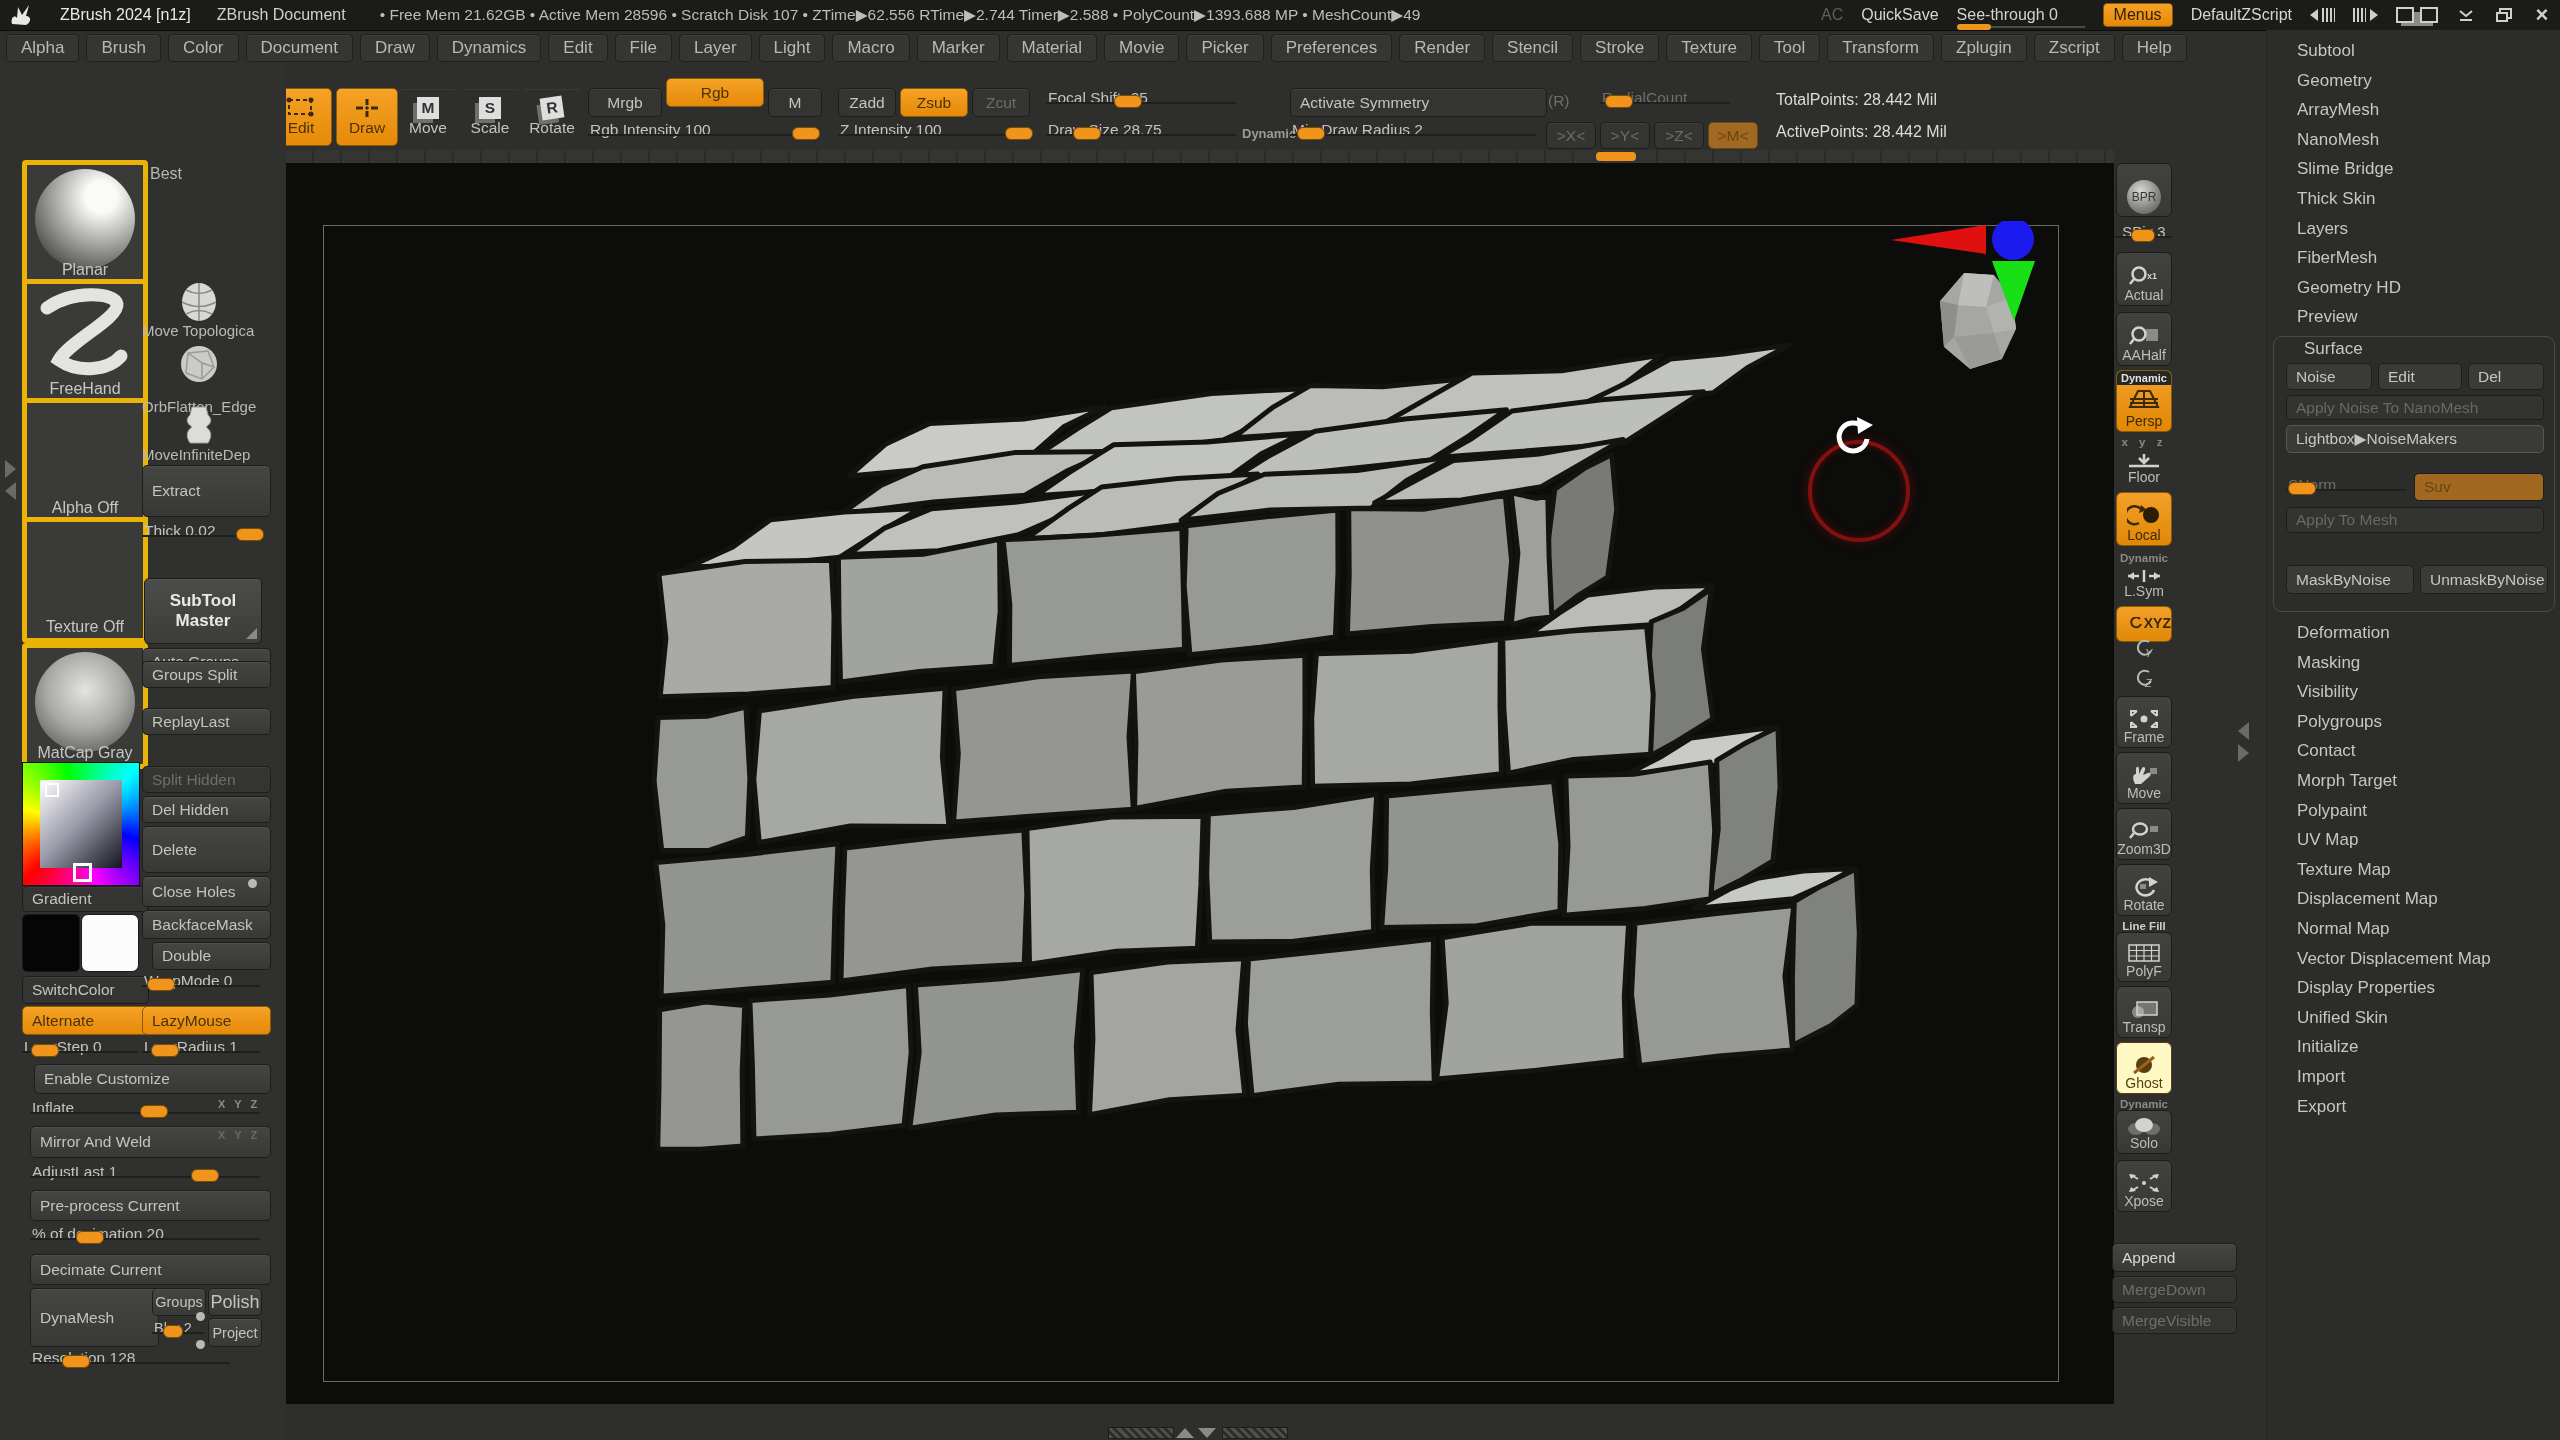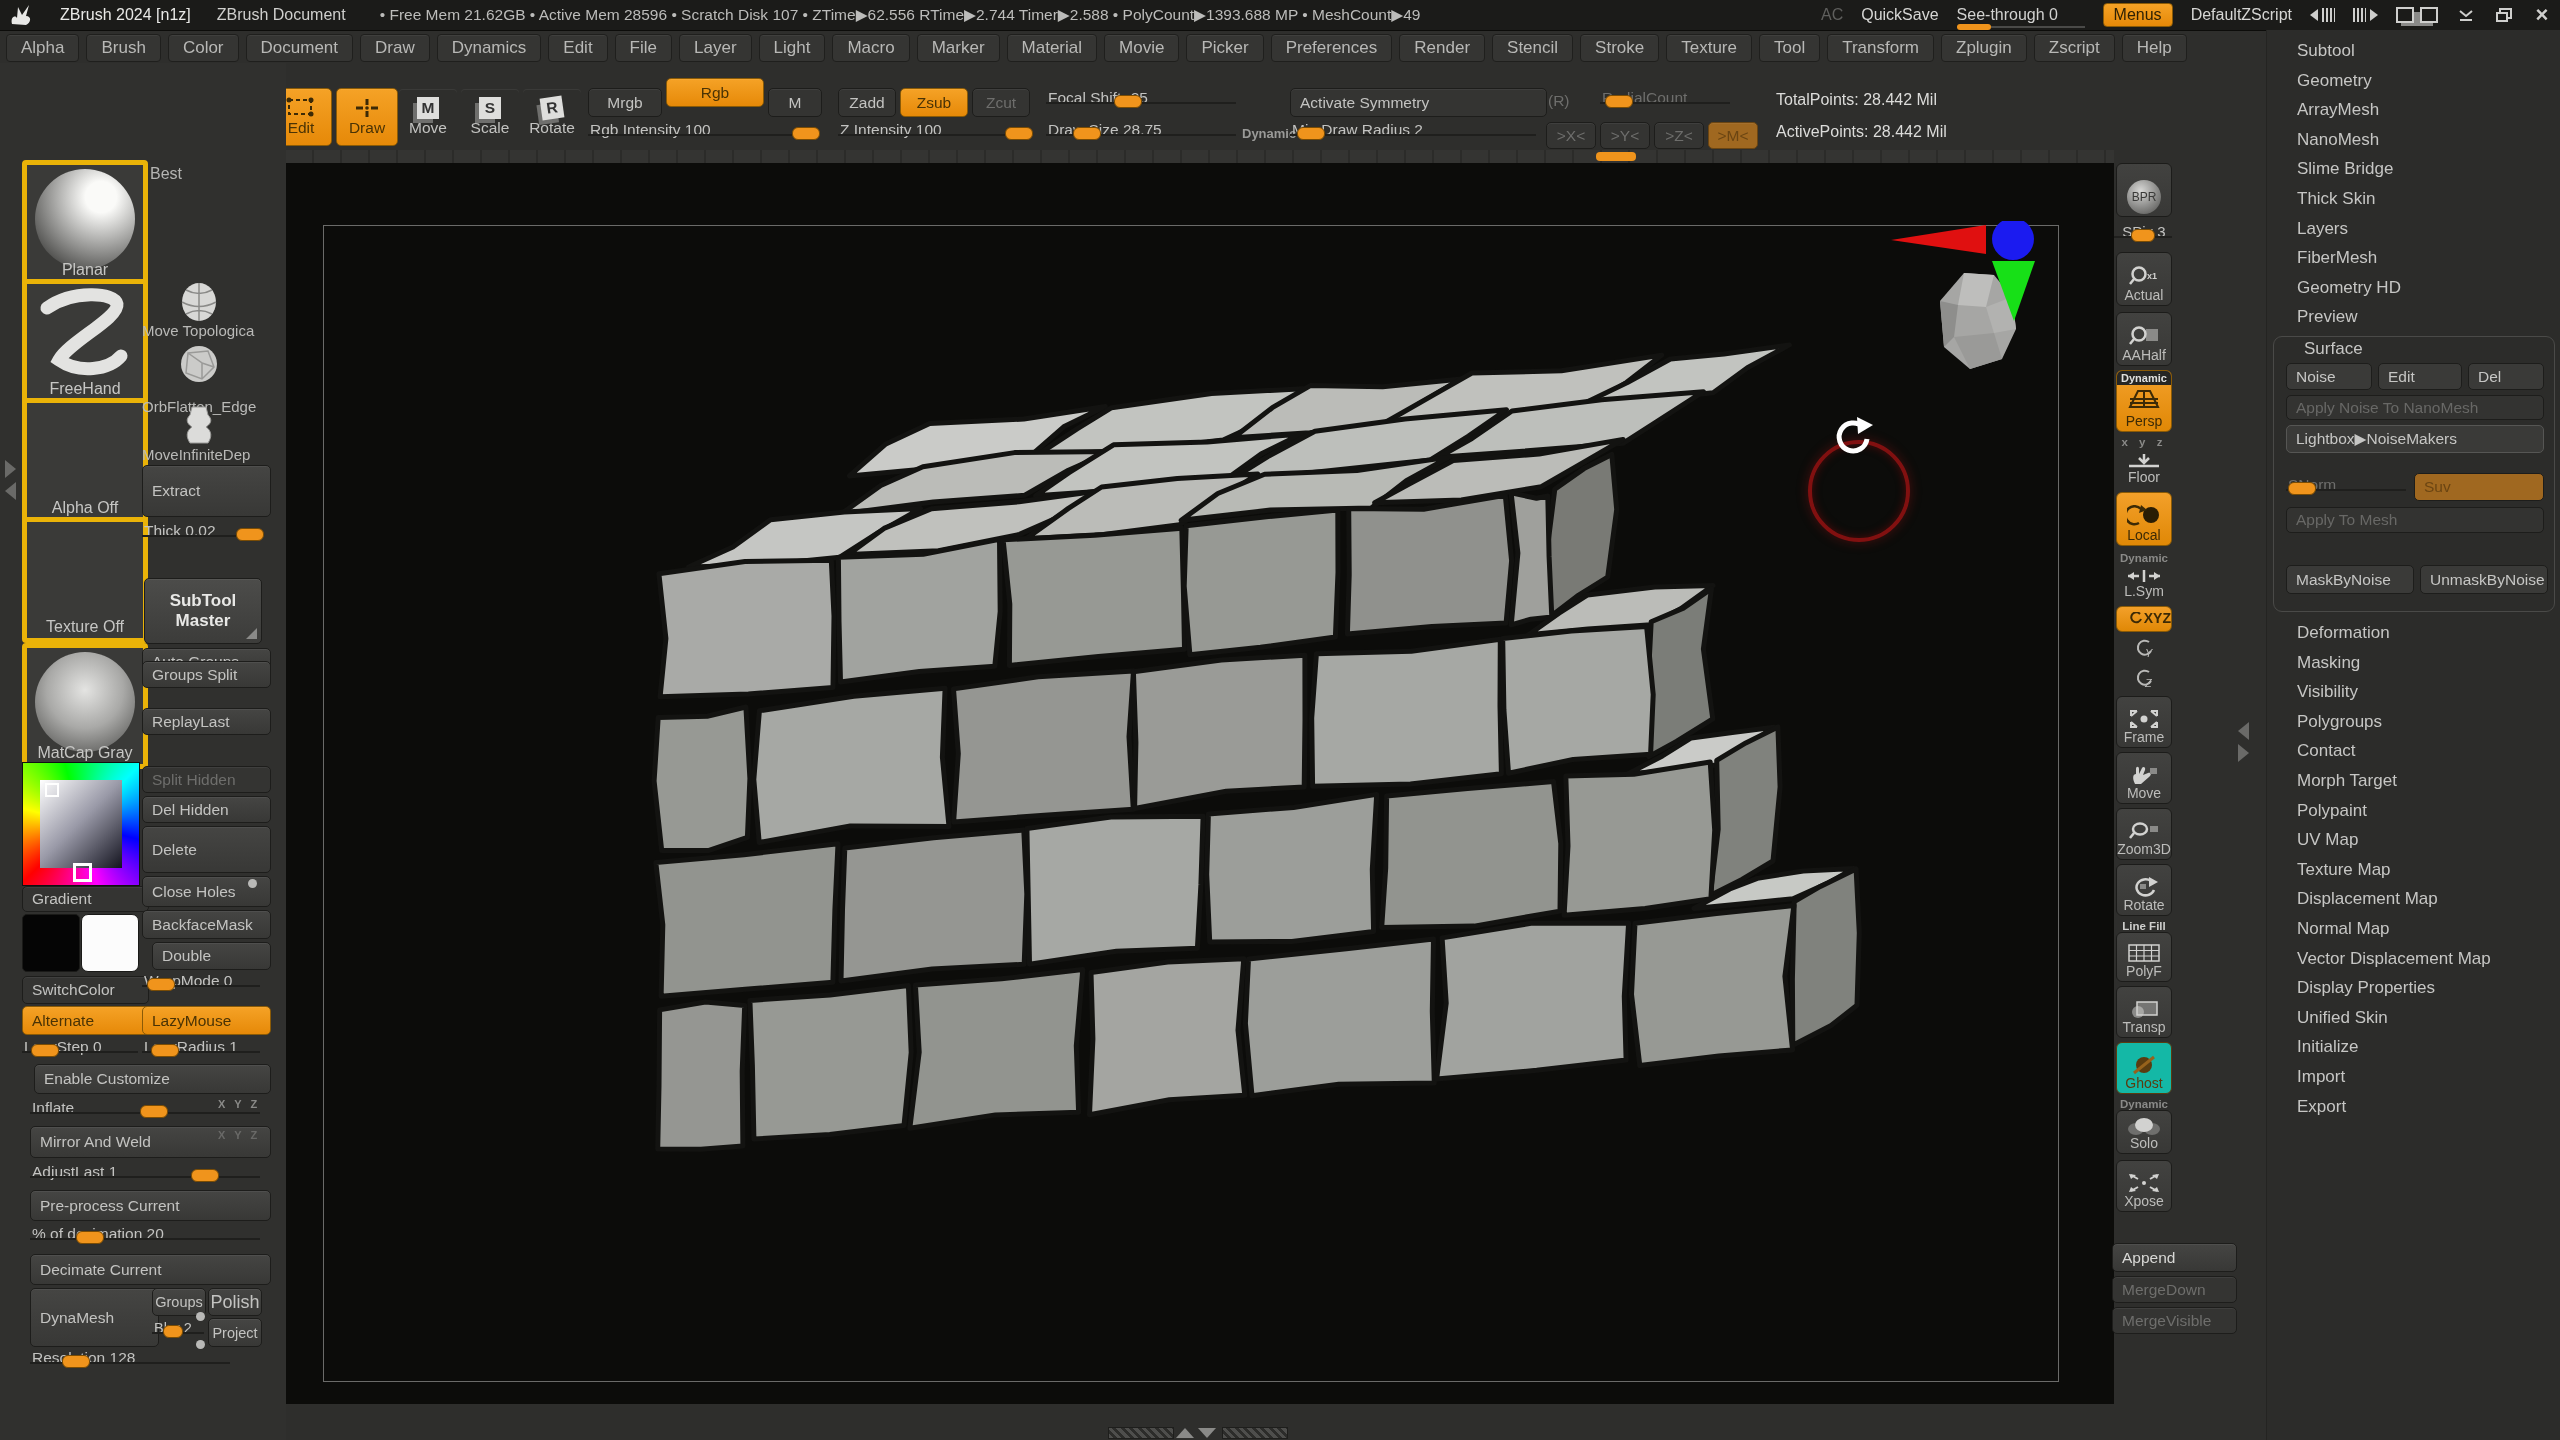--- a/index.html
+++ b/index.html
@@ -48,21 +48,21 @@
   .picker .sel1{position:absolute;left:22px;top:20px;width:10px;height:10px;border:2px solid #fff;background:transparent;}
   .picker .sel2{position:absolute;left:50px;top:100px;width:13px;height:13px;border:3px solid #fff;}
   .swatch{position:absolute;border:1px solid #1a1a18;border-radius:5px;}
   
   #canvas{position:absolute;left:286px;top:163px;width:1828px;height:1241px;background:#0c0c0a;overflow:hidden;}
   #frame{position:absolute;left:37px;top:62px;width:1734px;height:1155px;border:1px solid #6b6b69;}
   #cursor-ring{position:absolute;left:1522px;top:277px;width:94px;height:94px;border-radius:50%;border:4px solid rgba(150,18,18,.85);box-shadow:0 0 12px rgba(140,20,20,.45), inset 0 0 8px rgba(120,10,10,.6);}
   
   .rsb{position:absolute;left:2116px;width:56px;display:flex;flex-direction:column;align-items:center;justify-content:flex-end;background:linear-gradient(180deg,#424240,#383836);border:1px solid #1c1c1a;border-radius:6px;color:#bdbdbb;font-size:14px;padding-bottom:2px;box-sizing:border-box;}
   .rsb.orange{background:linear-gradient(180deg,#f3a02a,#e08806);color:#3c2a06;border-color:#8a5a06;}
-  .rsb.ghost{background:#14b8a6;color:#5a3c10;border-color:#5a3c10;}
+  .rsb.ghost{background:#fef9c3;color:#5a3c10;border-color:#5a3c10;}
   .rsb.nobg{background:none;border-color:transparent;box-shadow:none;}
   .dynband{width:100%;background:#262624;color:#e0e0de;font-size:11px;font-weight:bold;text-align:center;line-height:14px;border-radius:5px 5px 0 0;}
   .tinylabel{position:absolute;left:2116px;width:56px;text-align:center;font-size:11.5px;font-weight:bold;color:#8a8a88;}
   
   #righttray{position:absolute;left:2266px;top:30px;width:294px;height:1410px;background:#2c2c2a;border-left:1px solid #242422;}
   .trayitem{padding-left:30px;height:29.6px;line-height:29.6px;font-size:17px;color:#c6c6c4;white-space:nowrap;}
   #surfacebox{position:absolute;left:6px;top:306px;width:282px;height:276px;border:1px solid #4a4a48;border-radius:9px;box-sizing:border-box;}
   .tb{position:absolute;background:#3a3a38;border:1px solid #1d1d1b;border-radius:5px;color:#c6c6c4;font-size:15.5px;display:flex;align-items:center;padding:0 9px;box-sizing:border-box;white-space:nowrap;overflow:hidden;}
   .tb.dim{color:#686866;background:#333331;}
   .tb.dimorange{background:#a06820;color:#6b4512;}
@@ -486,21 +486,21 @@
     </div>
     <span class="tinylabel" style="top:552px">Dynamic</span>
     <div class="rsb nobg" style="top:564px;height:38px">
       <svg width="36" height="14">
           <path d="M2,7 H13 M23,7 H34 M18,1 V13" stroke="#d2d2d0" stroke-width="2.5"></path>
           <polygon points="2,7 8,3 8,11" fill="#d2d2d0"></polygon>
           <polygon points="34,7 28,3 28,11" fill="#d2d2d0"></polygon>
         </svg>
       <span>L.Sym</span>
     </div>
-    <div class="rsb orange" style="top:606px;height:26px;flex-direction:row;gap:2px;font-weight:bold">
+    <div class="rsb orange" style="top:606px;height:36px;flex-direction:row;gap:2px;font-weight:bold">
       <svg width="12" height="12">
           <path d="M10,2 A5,5 0 1 0 11,7" fill="none" stroke="#3c2a06" stroke-width="2"></path>
         </svg>
       <span>XYZ</span>
     </div>
     <div class="rsb nobg" style="top:638px;height:24px">
       <svg width="26" height="20">
           <path d="M18,3 A7,7 0 1 0 20,12" fill="none" stroke="#b9b9b7" stroke-width="2"></path>
           <text x="14" y="18" fill="#b9b9b7" font-size="11" font-style="italic">Y</text>
         </svg>

